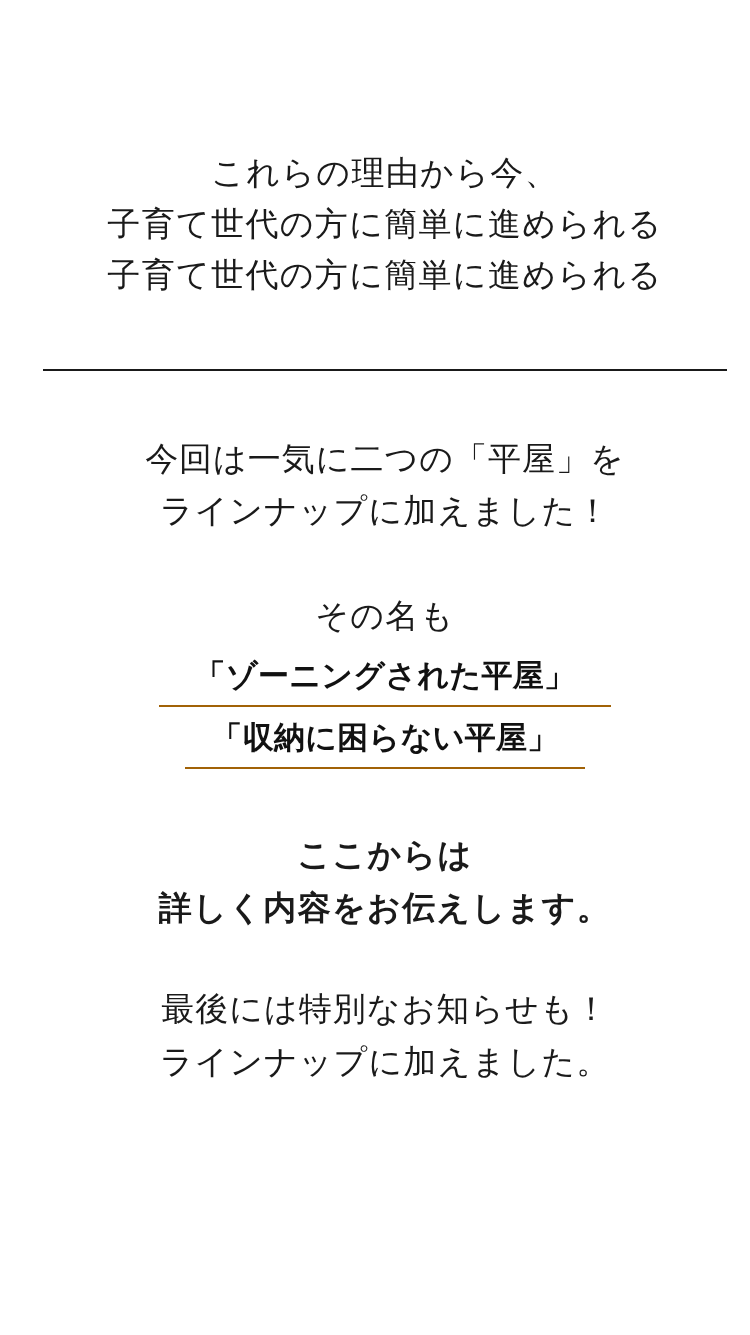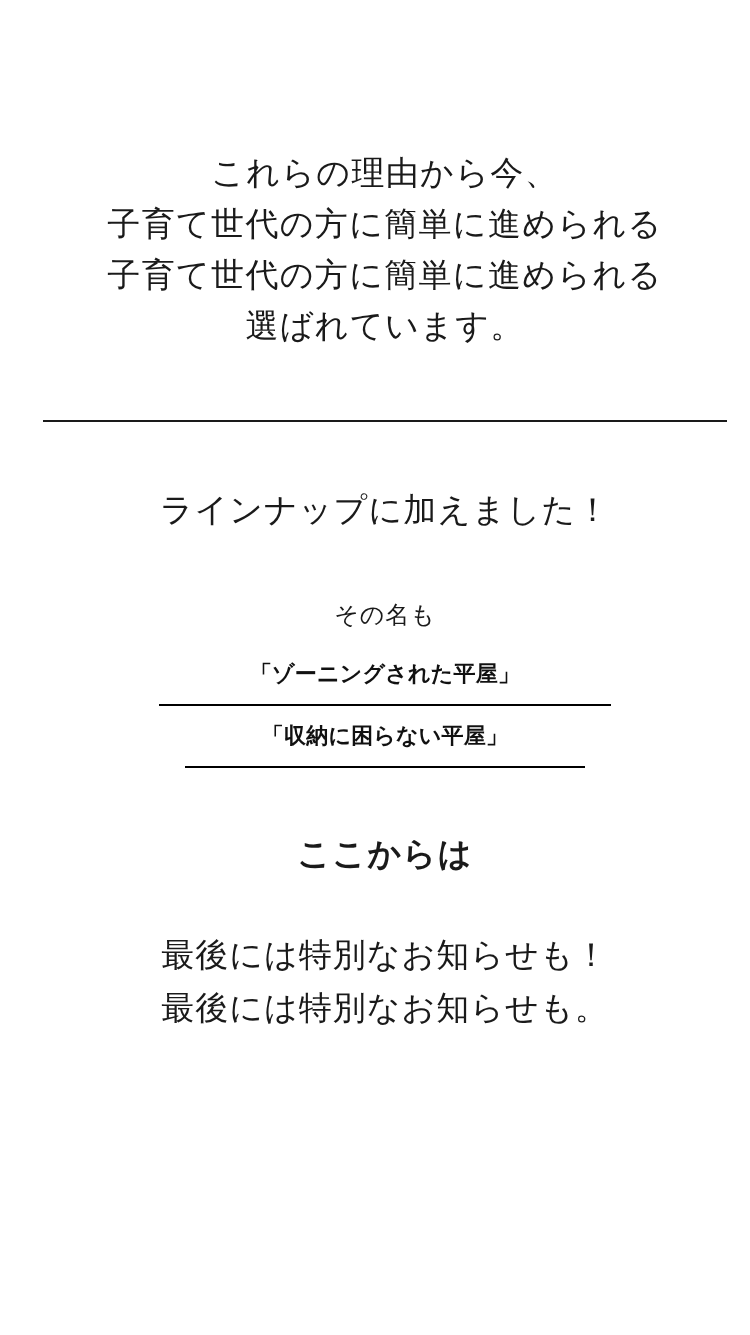--- a/index.html
+++ b/index.html
@@ -58,42 +58,42 @@
   }
   .lead-line {
     font-size: 33px;
     line-height: 52px;
     letter-spacing: 0.03em;
     white-space: nowrap;
   }
 
   .name-intro {
     margin-top: 56px;
-    font-size: 24px;
+    font-size: 33px;
     line-height: 46px;
     letter-spacing: 0.04em;
     text-align: center;
   }
 
   .name-list {
     margin-top: 10px;
     display: flex;
     flex-direction: column;
     align-items: center;
   }
   .name-item {
     font-family: "DejaVu Sans", "Liberation Sans", sans-serif;
     font-weight: bold;
-    font-size: 22px;
+    font-size: 31px;
     line-height: 52px;
     letter-spacing: 0.01em;
     color: #111111;
     white-space: nowrap;
     padding-bottom: 4px;
-    border-bottom: 2px solid #000000;
+    border-bottom: 2px solid #a16207;
   }
   .name-item + .name-item {
     margin-top: 4px;
   }
   .name-item-1 { width: 452px; text-align: center; }
   .name-item-2 { width: 400px; text-align: center; }
 
   .detail-block {
     margin-top: 60px;
     text-align: center;
@@ -119,40 +119,41 @@
 </style>
 </head>
 <body>
 
 <div class="page">
 
   <section class="intro-block">
     <div class="intro-line">これらの理由から今、</div>
     <div class="intro-line">子育て世代の方に簡単に進められる</div>
     <div class="intro-line">子育て世代の方に簡単に進められる</div>
-    <div class="intro-line">選ばれています。</div>
   </section>
 
   <div class="divider-wrap">
     <div class="divider"></div>
   </div>
 
   <section class="lead-block">
+    <div class="lead-line">今回は一気に二つの「平屋」を</div>
     <div class="lead-line">ラインナップに加えました！</div>
   </section>
 
   <div class="name-intro">その名も</div>
 
   <div class="name-list">
     <div class="name-item name-item-1">「ゾーニングされた平屋」</div>
     <div class="name-item name-item-2">「収納に困らない平屋」</div>
   </div>
 
   <section class="detail-block">
     <div class="detail-line">ここからは</div>
+    <div class="detail-line">詳しく内容をお伝えします。</div>
   </section>
 
   <section class="closing-block">
     <div class="closing-line">最後には特別なお知らせも！</div>
-    <div class="closing-line">最後には特別なお知らせも。</div>
+    <div class="closing-line">ラインナップに加えました。</div>
   </section>
 
 </div>
 
 </body></html>

